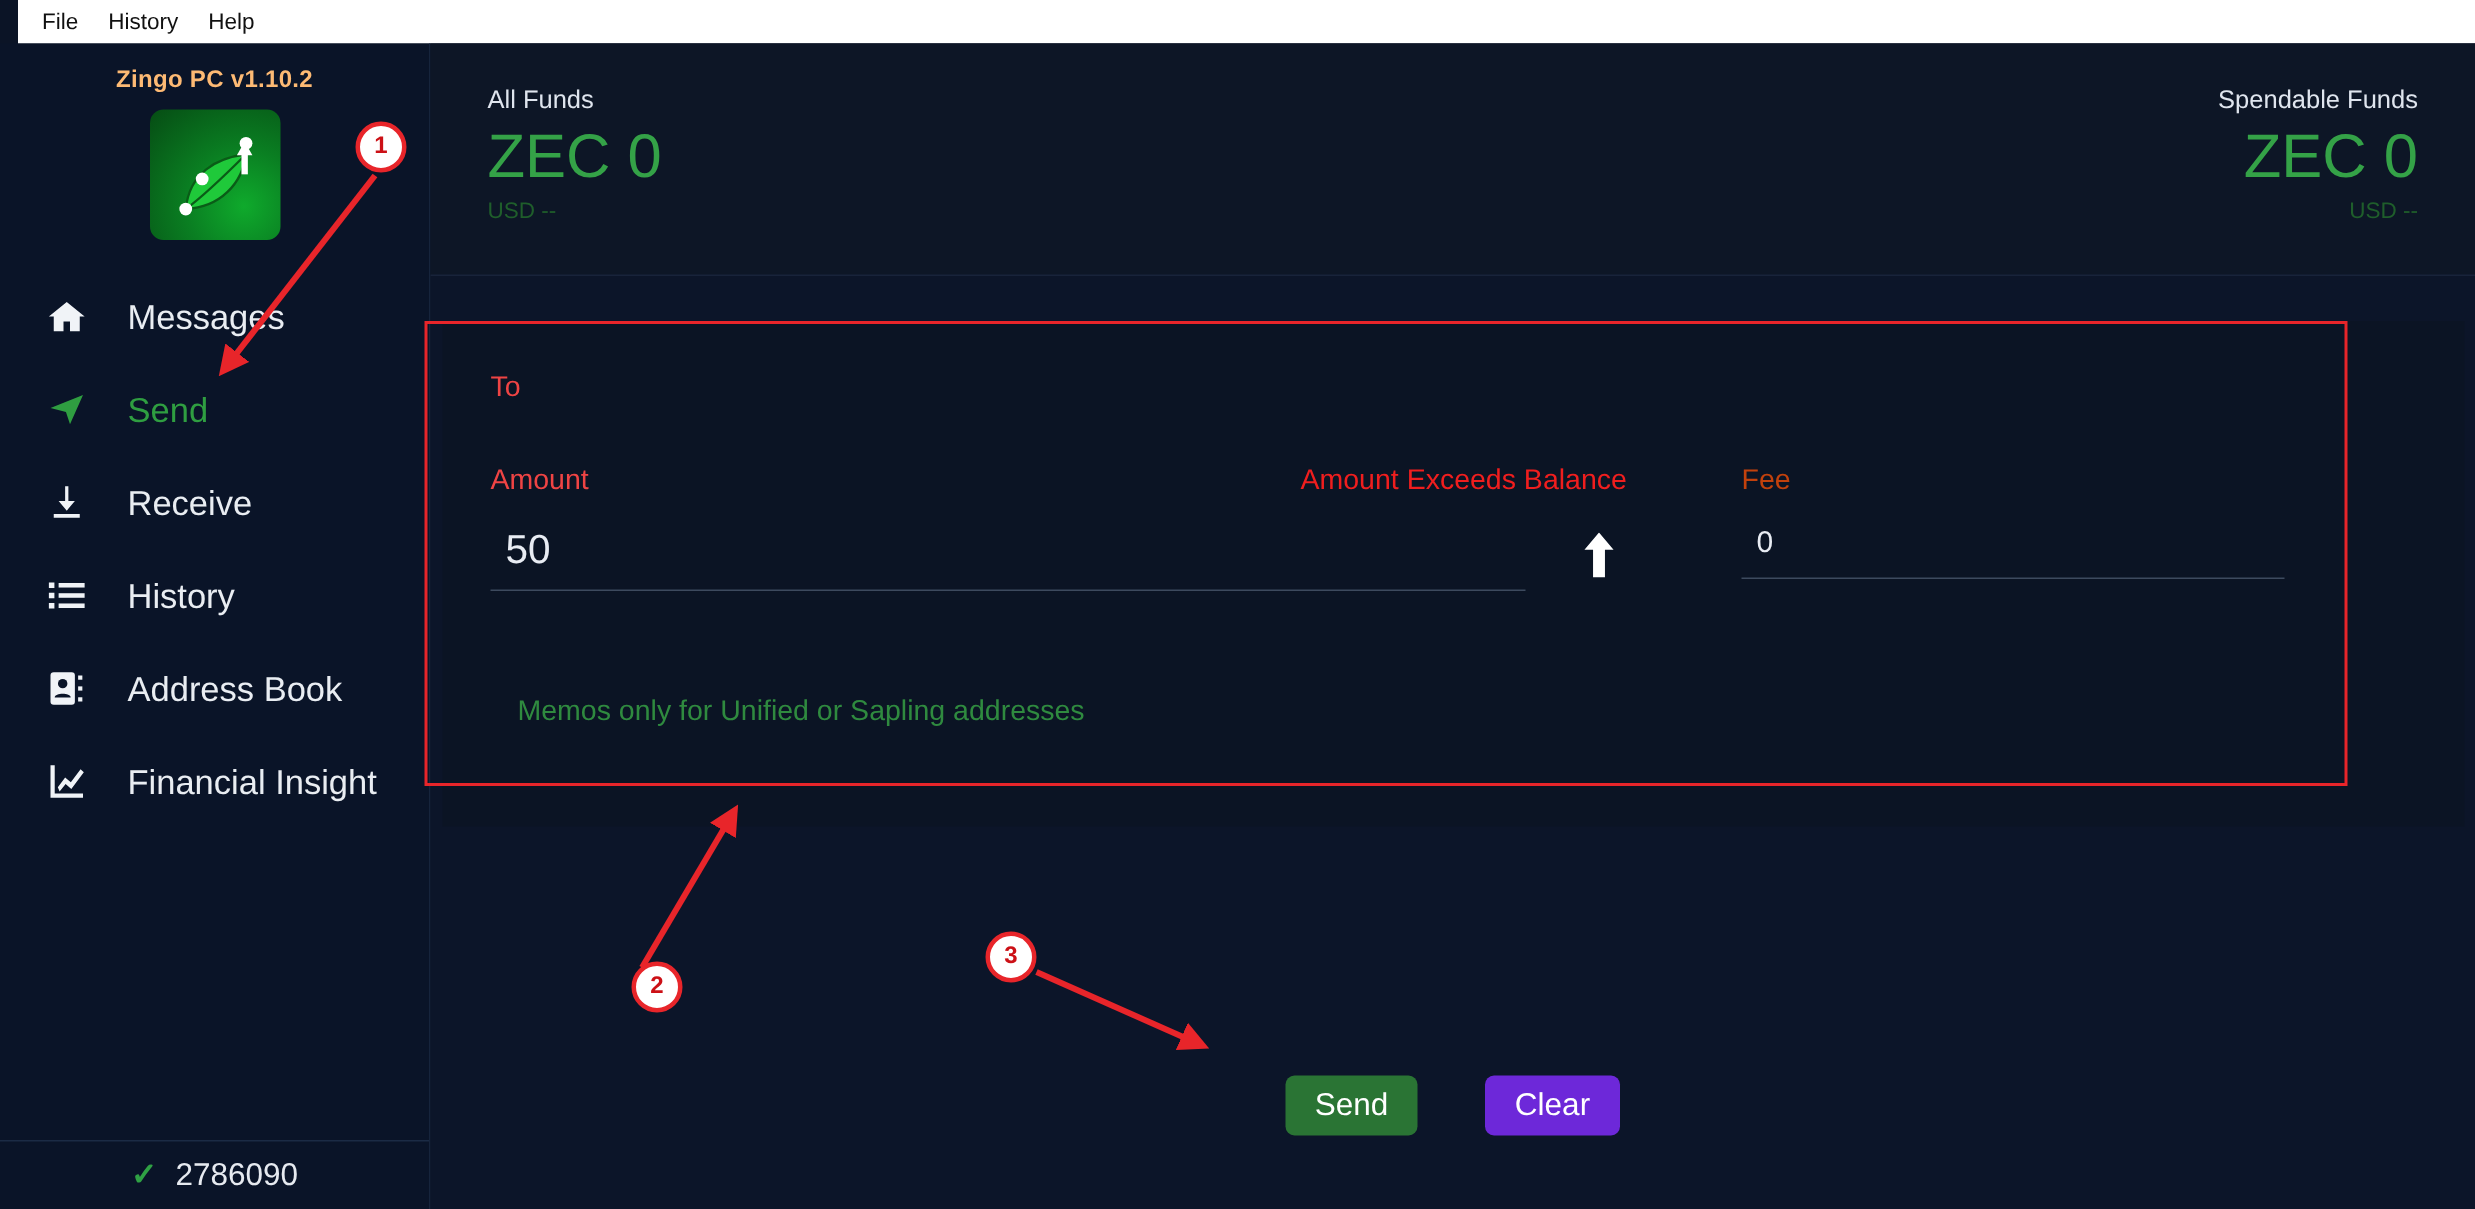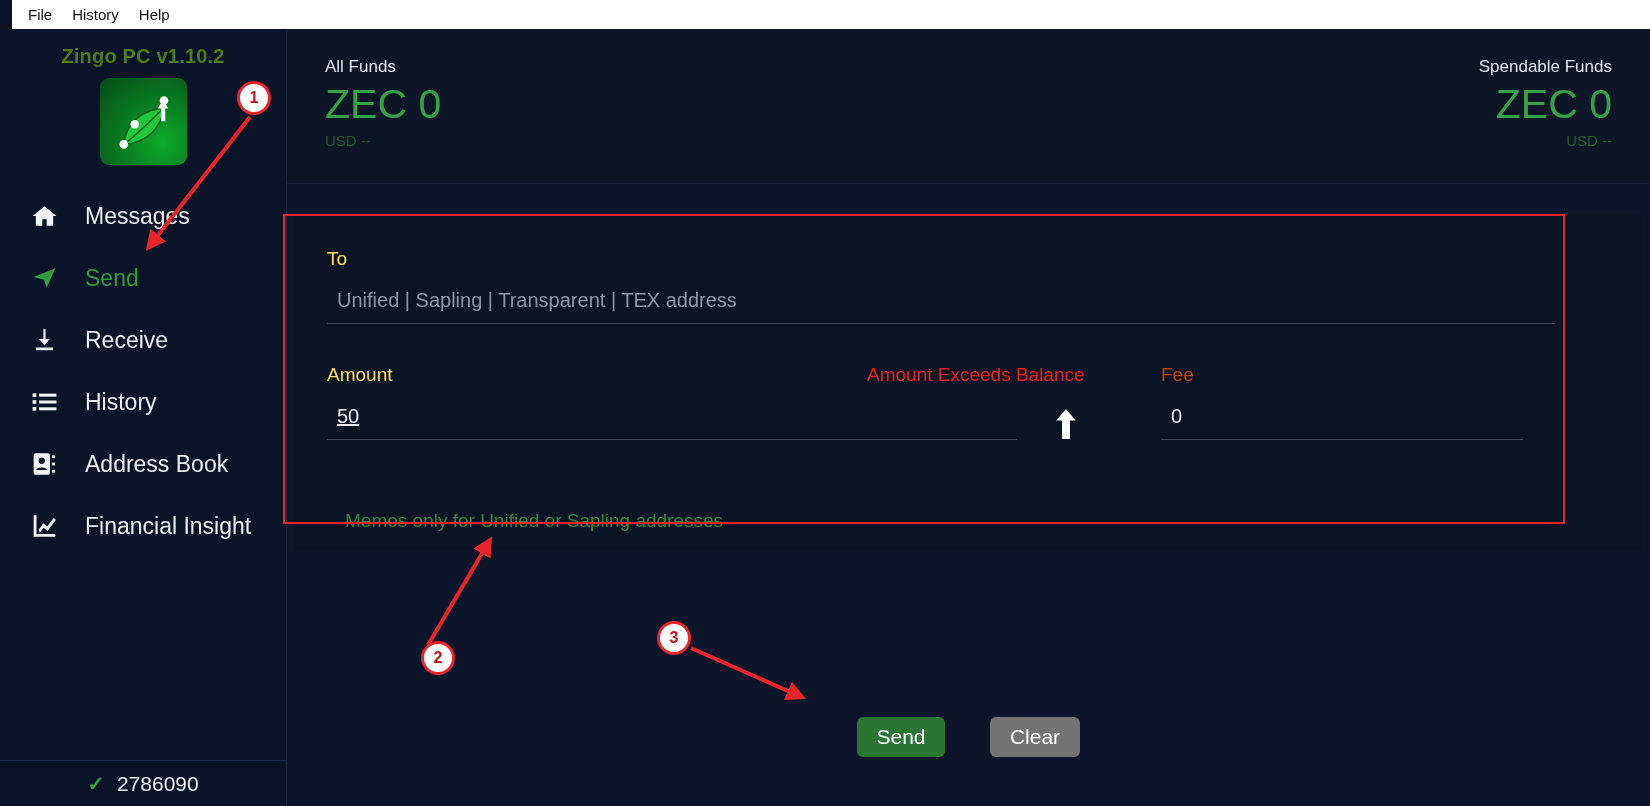--- a/index.html
+++ b/index.html
@@ -29,22 +29,22 @@
   
   .sidebar {
     position: absolute; left: 0; top: 29px;
     width: 287px; height: 777px;
     background: #0a1428;
     border-right: 1px solid #16243c;
     display: flex; flex-direction: column;
   }
   .brand-title {
     text-align: center;
-    color: #4d7c0f;
-    font-size: 20px;
+    color: #fdba74;
+    font-size: 16px;
     font-weight: bold;
     padding: 16px 0 10px 0;
     letter-spacing: .2px;
   }
   .logo-wrap { display: flex; justify-content: center; padding-bottom: 14px; }
   .logo {
     width: 87px; height: 87px; border-radius: 9px;
     background: radial-gradient(circle at 72% 74%, #0faa2c 0%, #0a7f22 42%, #064c14 100%);
     position: relative; overflow: hidden;
   }
@@ -112,21 +112,21 @@
   
   .send-card {
     position: absolute;
     left: 8px; top: 185px;
     width: 1348px; height: 337px;
     background: #0b1424;
     z-index: 2;
     padding: 34px 32px 0 32px;
   }
   .field-label {
-    font-size: 19px; color: #fde047; margin-bottom: 19px;
+    font-size: 19px; color: #ef4444; margin-bottom: 19px;
   }
   .field-label.neutral { color: #c2410c; }
   .to-input {
     width: 1228px;
     border: none; border-bottom: 1px solid #3d4a5e;
     background: transparent;
     color: #e8ecf3; font-size: 20px;
     font-family: "Liberation Sans", sans-serif;
     padding: 0 0 11px 10px;
     outline: none;
@@ -134,25 +134,24 @@
   .to-input::placeholder { color: #8b96a6; }
 
   .row2 {
     display: flex; margin-top: 40px; position: relative;
   }
   .amt-col { width: 694px; position: relative; }
   .amt-input {
     width: 690px;
     border: none; border-bottom: 1px solid #3d4a5e;
     background: transparent;
-    color: #e8ecf3; font-size: 20px;
+    color: #e8ecf3; font-size: 27px;
     font-family: "Liberation Sans", sans-serif;
     padding: 0 0 11px 10px;
     outline: none;
-    text-decoration: underline;
   }
   .err-text {
     position: absolute; left: 540px; top: 0;
     font-size: 19px; color: #f01e1e; white-space: nowrap;
   }
   .up-arrow {
     position: absolute; left: 728px; top: 45px;
     width: 22px; height: 30px;
   }
   .fee-col { margin-left: 140px; width: 366px; }
@@ -177,21 +176,21 @@
     display: flex; justify-content: center; gap: 45px;
   }
   .btn {
     font-family: "Liberation Sans", sans-serif;
     font-size: 21px; color: #ffffff;
     border: none; border-radius: 6px;
     width: 88px; height: 40px;
     cursor: pointer;
   }
   .btn-send { background: #2a7434; }
-  .btn-clear { background: #737373; width: 90px; }
+  .btn-clear { background: #6d28d9; width: 90px; }
 
   
   .anno { position: absolute; z-index: 20; pointer-events: none; }
   .anno-box {
     border: 2px solid #e8252a;
     background: transparent;
   }
   .marker {
     width: 34px; height: 34px; border-radius: 50%;
     background: #ffffff; border: 3px solid #e8252a;
@@ -317,21 +316,20 @@
         <div class="f-label">Spendable Funds</div>
         <div class="f-value">ZEC 0</div>
         <div class="f-usd">USD --</div>
       </div>
     </div>
 
     <div class="page-title">Send</div>
 
     <div class="send-card">
       <div class="field-label">To</div>
-      <input class="to-input" type="text" value="" placeholder="Unified | Sapling | Transparent | TEX address" style="">
 
       <div class="row2">
         <div class="amt-col">
           <div class="field-label">Amount</div>
           <input class="amt-input" type="text" value="50" style="">
           <div class="err-text">Amount Exceeds Balance</div>
           <svg class="up-arrow" viewBox="0 0 24 34">
             <path d="M12 0 L23 13 h-6.5 v21 h-9 V13 H1 Z" fill="#ffffff"></path>
           </svg>
         </div>

